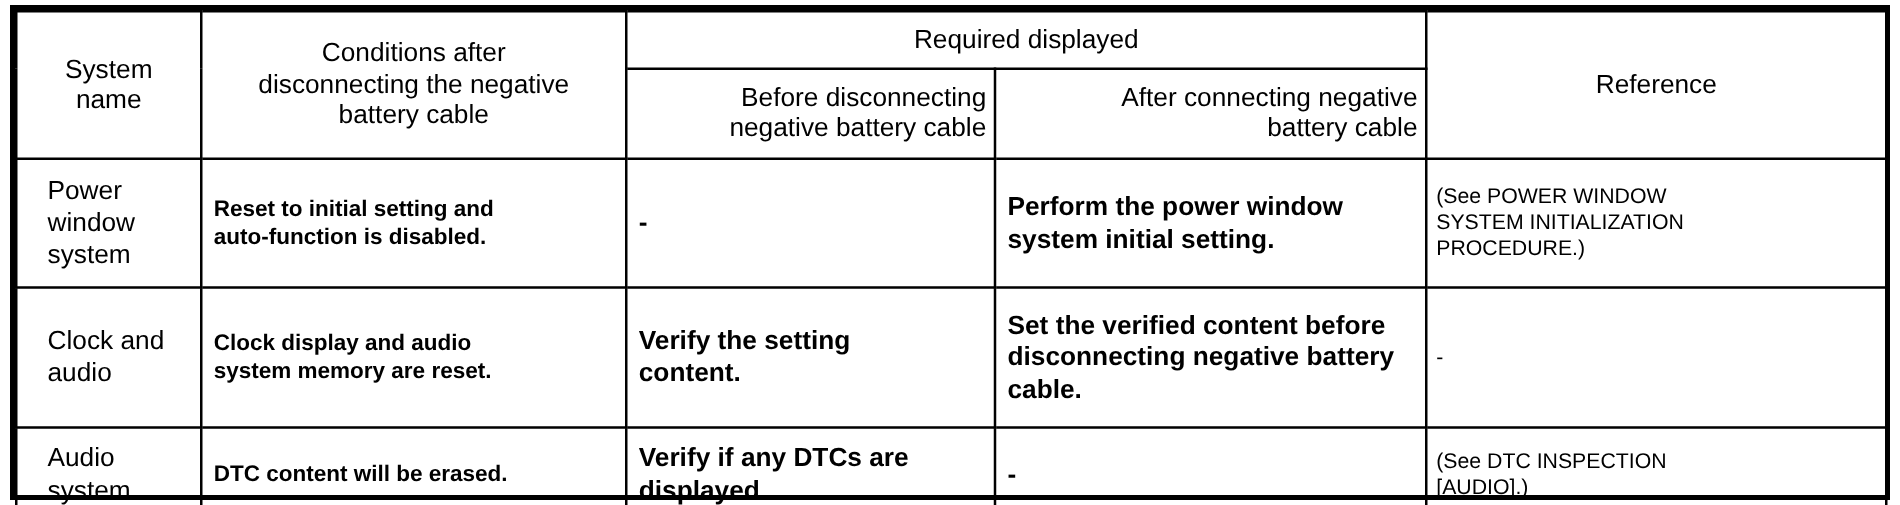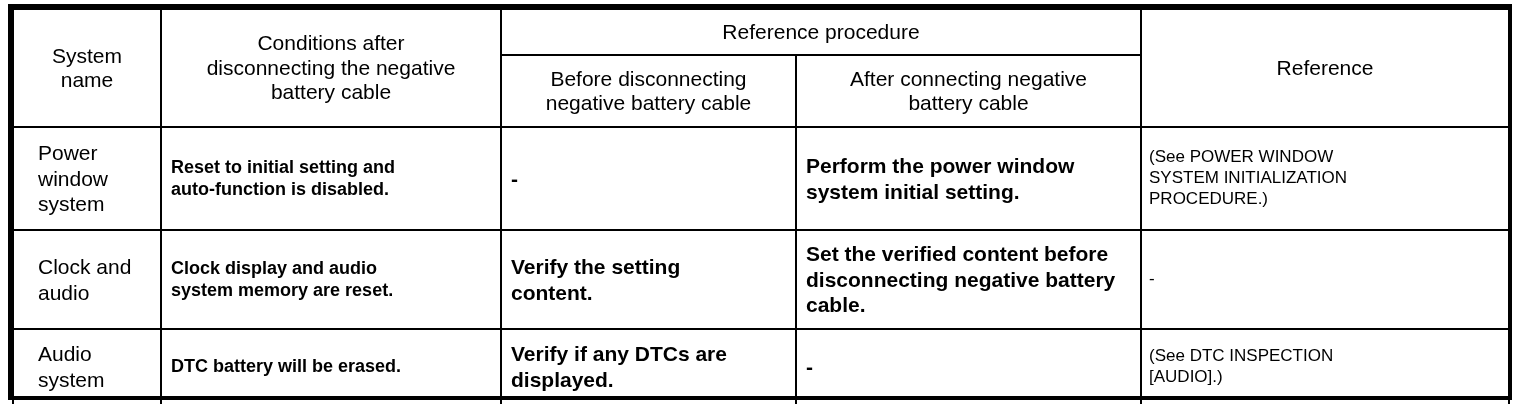--- a/index.html
+++ b/index.html
@@ -66,21 +66,21 @@
     padding: 3px 8px;
   }
   .hdr-sub {
     text-align: center;
     font-weight: bold;
     font-size: 21px;
     line-height: 1.2;
   }
   .hdr-sub .cellpad {
     padding: 4px 6px;
-    text-align: center;
+    text-align: right;
   }
 
   
   .cellpad {
     padding: 6px 9px;
     display: block;
   }
 
   
   .col-system .cellpad { font-weight: normal; font-size: 21px; line-height: 1.22; padding-left: 24px; }
@@ -92,21 +92,21 @@
   .dash {
     font-weight: normal;
     font-size: 21px;
     padding-left: 9px;
   }
 
   
   tr.row-head-top  { height: 46px; }
   tr.row-head-sub  { height: 72px; }
   tr.row-body-1    { height: 103px; }
-  tr.row-body-2    { height: 99px; }
+  tr.row-body-2    { height: 112px; }
   tr.row-body-3    { height: 76px; }
 </style>
 </head>
 <body>
 
 <div class="table-wrap">
   <table class="spec-table">
     <colgroup>
       <col class="c-system">
       <col class="c-cond">
@@ -116,21 +116,21 @@
     </colgroup>
     <thead>
       <tr class="row-head-top">
         <th class="hdr" rowspan="2">
           <span class="cellpad">System<br>name</span>
         </th>
         <th class="hdr" rowspan="2">
           <span class="cellpad">Conditions after<br>disconnecting the negative<br>battery cable</span>
         </th>
         <th class="hdr hdr-req" colspan="2">
-          <span class="cellpad">Reference procedure</span>
+          <span class="cellpad">Required displayed</span>
         </th>
         <th class="hdr" rowspan="2">
           <span class="cellpad">Reference</span>
         </th>
       </tr>
       <tr class="row-head-sub">
         <th class="hdr-sub">
           <span class="cellpad">Before disconnecting<br>negative battery cable</span>
         </th>
         <th class="hdr-sub">
@@ -171,21 +171,21 @@
         </td>
         <td class="col-ref">
           <span class="cellpad dash">-</span>
         </td>
       </tr>
       <tr class="row-body-3">
         <td class="col-system">
           <span class="cellpad">Audio<br>system</span>
         </td>
         <td class="col-cond">
-          <span class="cellpad">DTC battery will be erased.</span>
+          <span class="cellpad">DTC content will be erased.</span>
         </td>
         <td class="col-before">
           <span class="cellpad">Verify if any DTCs are<br>displayed.</span>
         </td>
         <td class="col-after">
           <span class="cellpad dash">-</span>
         </td>
         <td class="col-ref">
           <span class="cellpad">(See DTC INSPECTION<br>[AUDIO].)</span>
         </td>

